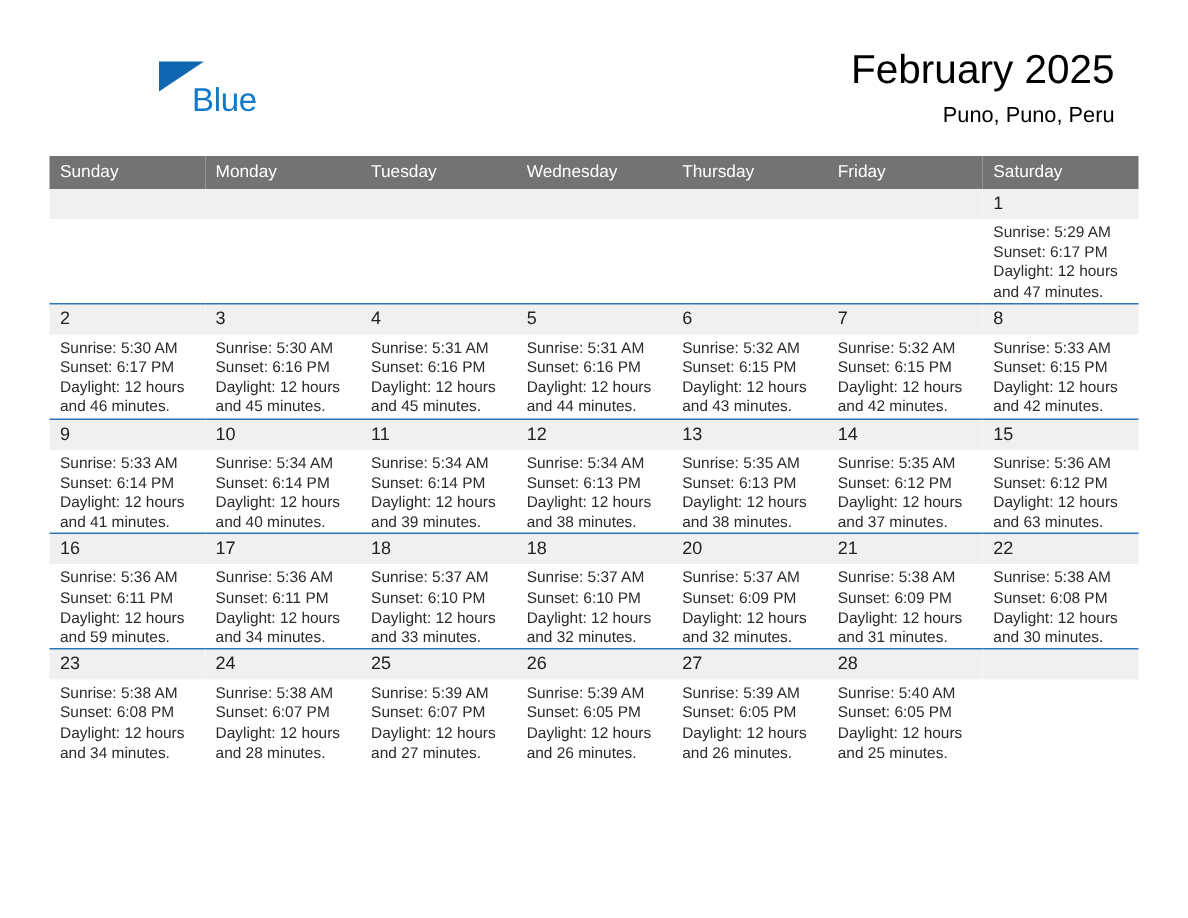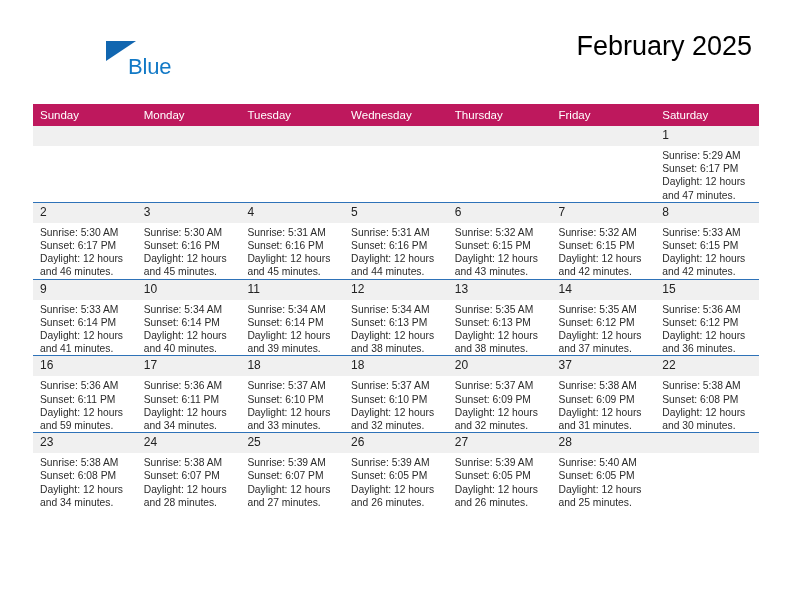--- a/index.html
+++ b/index.html
@@ -60,21 +60,21 @@
     left: 73px;
     top: 9px;
     width: 0;
     height: 0;
     border-left: 30px solid #1166b0;
     border-bottom: 20px solid transparent;
   }
 
   .title-block {
     position: absolute;
-    right: 7px;
+    right: 16px;
     top: 0;
     text-align: right;
   }
   .cal-title {
     font-size: 27px;
     color: #000000;
     line-height: 32px;
     white-space: nowrap;
   }
   .cal-subtitle {
@@ -88,21 +88,21 @@
   
   .calendar {
     position: absolute;
     left: 33px;
     top: 104px;
     width: 726px;
     border-collapse: collapse;
     table-layout: fixed;
   }
   .calendar th {
-    background: #be185d;
+    background: #737373;
     color: #ffffff;
     font-size: 11.5px;
     font-weight: normal;
     text-align: left;
     padding: 5px 0 5px 7px;
     height: 12px;
     border: none;
   }
   .calendar td {
     vertical-align: top;
@@ -147,20 +147,21 @@
 
   <div class="header">
 
     <div class="brand">
       <span class="brand-triangle"></span>
       <span class="brand-blue">Blue</span>
     </div>
 
     <div class="title-block">
       <div class="cal-title">February 2025</div>
+      <div class="cal-subtitle">Puno, Puno, Peru</div>
     </div>
 
   </div>
 
   <table class="calendar">
     <thead>
       <tr>
         <th>Sunday</th>
         <th>Monday</th>
         <th>Tuesday</th>
@@ -319,21 +320,21 @@
               <div>Daylight: 12 hours</div>
               <div>and 37 minutes.</div>
             </div>
           </td>
           <td>
             <div class="daynum">15</div>
             <div class="details">
               <div>Sunrise: 5:36 AM</div>
               <div>Sunset: 6:12 PM</div>
               <div>Daylight: 12 hours</div>
-              <div>and 36 minutes.</div>
+              <div>and 63 minutes.</div>
             </div>
           </td>
         </tr>
         <tr class="week">
           <td>
             <div class="daynum">16</div>
             <div class="details">
               <div>Sunrise: 5:36 AM</div>
               <div>Sunset: 6:11 PM</div>
               <div>Daylight: 12 hours</div>
@@ -370,21 +371,21 @@
           <td>
             <div class="daynum">20</div>
             <div class="details">
               <div>Sunrise: 5:37 AM</div>
               <div>Sunset: 6:09 PM</div>
               <div>Daylight: 12 hours</div>
               <div>and 32 minutes.</div>
             </div>
           </td>
           <td>
-            <div class="daynum">37</div>
+            <div class="daynum">21</div>
             <div class="details">
               <div>Sunrise: 5:38 AM</div>
               <div>Sunset: 6:09 PM</div>
               <div>Daylight: 12 hours</div>
               <div>and 31 minutes.</div>
             </div>
           </td>
           <td>
             <div class="daynum">22</div>
             <div class="details">

